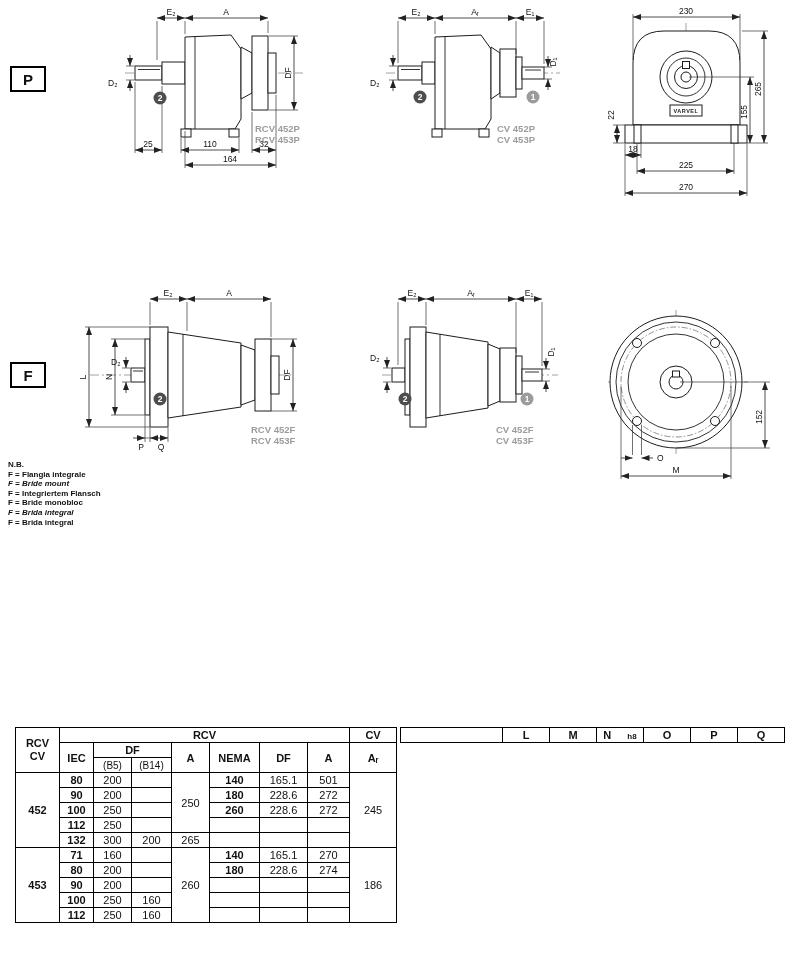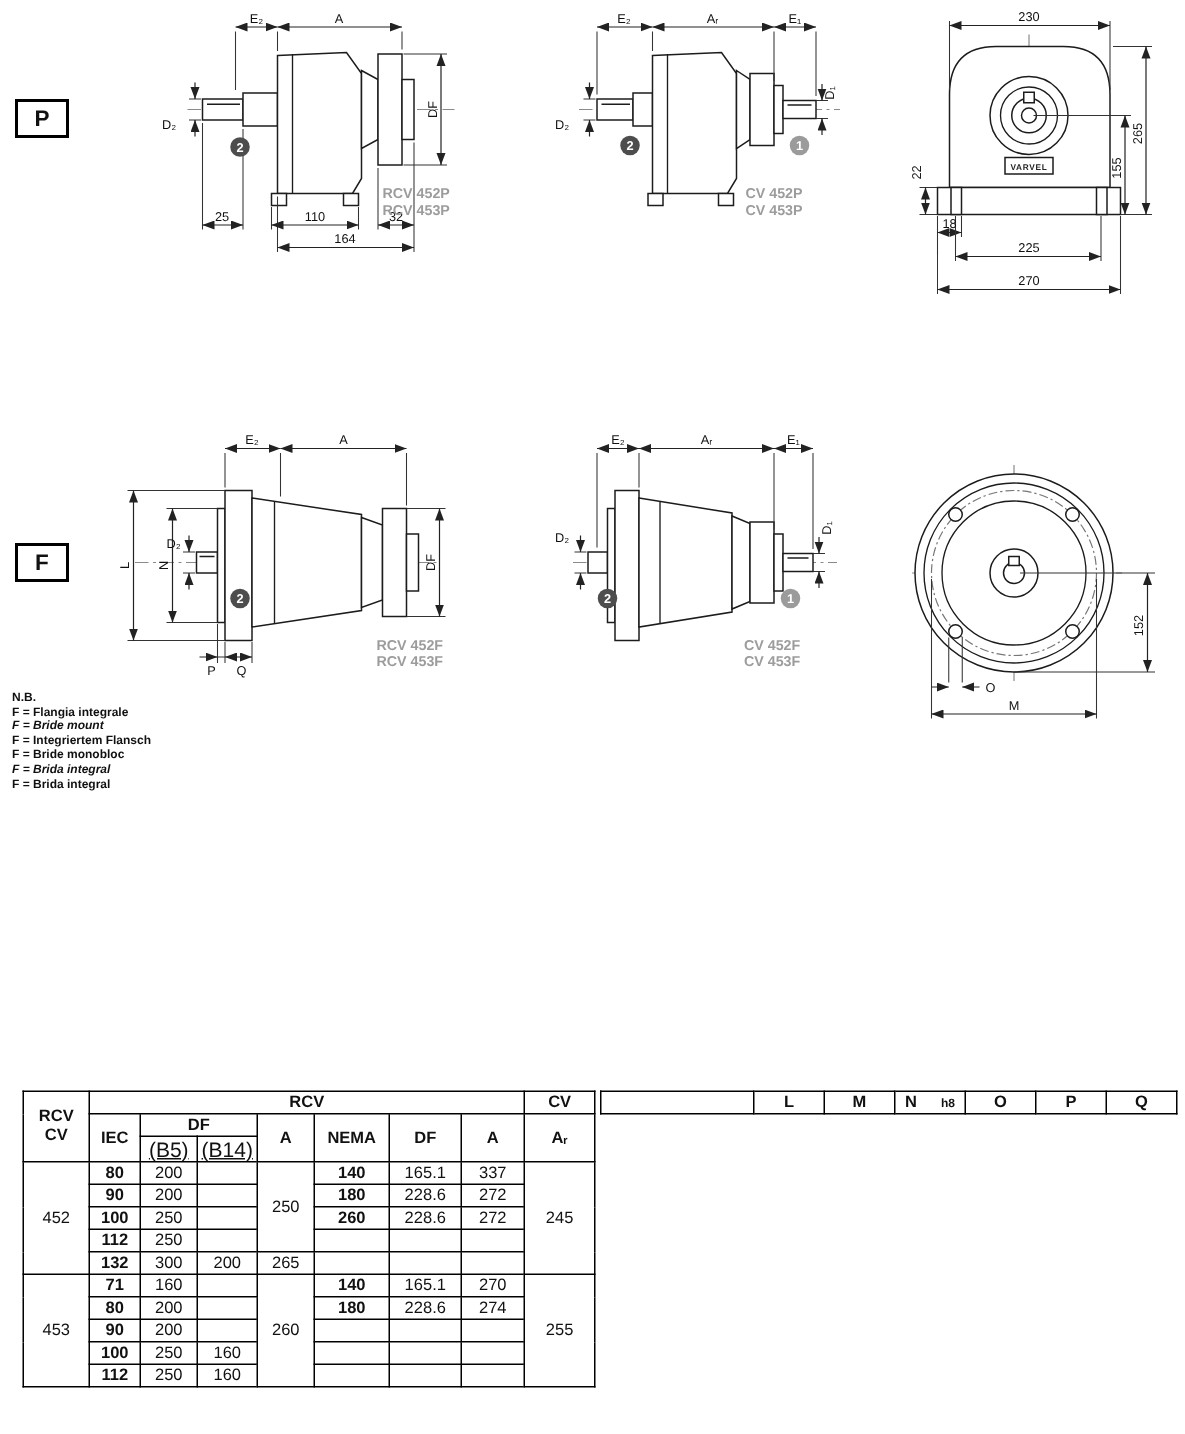--- a/index.html
+++ b/index.html
@@ -21,22 +21,22 @@
   .bc  { fill:none; stroke:#777; stroke-width:.8; stroke-dasharray:6 2 1.5 2; }
   .dim { fill:none; stroke:#222; stroke-width:.8; }
   .ext { fill:none; stroke:#333; stroke-width:.7; }
   .note { position:absolute; left:8px; top:424px; width:130px; font-size:8px;
           line-height:9.6px; color:#111; font-weight:bold;margin-top:36px; }
   .note .it { font-style:italic; }
   table.dims { border-collapse:collapse; table-layout:fixed; font-size:11px; color:#111; }
   table.dims td { border:1px solid #000; text-align:center; vertical-align:middle;
                   padding:0; height:15px; background:#fff; overflow:hidden; }
   .hd   { background:#d6d6d6; font-weight:bold; }
-  .sub  { background:#d6d6d6; font-weight:normal; font-size:14px;text-decoration:underline; }
-  .grp  { background:#e9e9e9; font-weight:normal; }
+  .sub  { background:#d6d6d6; font-weight:normal; font-size:10px; }
+  .grp  { background:#e9e9e9; font-weight:bold; }
   .iecc { background:#efefef; font-weight:bold; }
   .bold { font-weight:bold; }
   .corner div { line-height:13px; font-weight:bold; }
   .tol { font-size:8px; font-weight:bold; margin-left:16px; }
   .hrow1 td { height:20px; }
   .hrow2 td { height:20px; }
   .hrow3 td { height:15px; }
   .ftab td { height:20px; }
 </style>
 </head>
@@ -391,21 +391,21 @@
     </tr>
 
     <tr>
       <td class="grp" rowspan="5">452</td>
       <td class="iecc">80</td>
       <td>200</td>
       <td></td>
       <td rowspan="4">250</td>
       <td class="bold">140</td>
       <td>165.1</td>
-      <td>337</td>
+      <td>501</td>
       <td rowspan="5">245</td>
     </tr>
     <tr>
       <td class="iecc">90</td>
       <td>200</td>
       <td></td>
       <td class="bold">180</td>
       <td>228.6</td>
       <td>272</td>
     </tr>
@@ -437,21 +437,21 @@
 
     <tr>
       <td class="grp" rowspan="5">453</td>
       <td class="iecc">71</td>
       <td>160</td>
       <td></td>
       <td rowspan="5">260</td>
       <td class="bold">140</td>
       <td>165.1</td>
       <td>270</td>
-      <td rowspan="5">255</td>
+      <td rowspan="5">186</td>
     </tr>
     <tr>
       <td class="iecc">80</td>
       <td>200</td>
       <td></td>
       <td class="bold">180</td>
       <td>228.6</td>
       <td>274</td>
     </tr>
     <tr>

